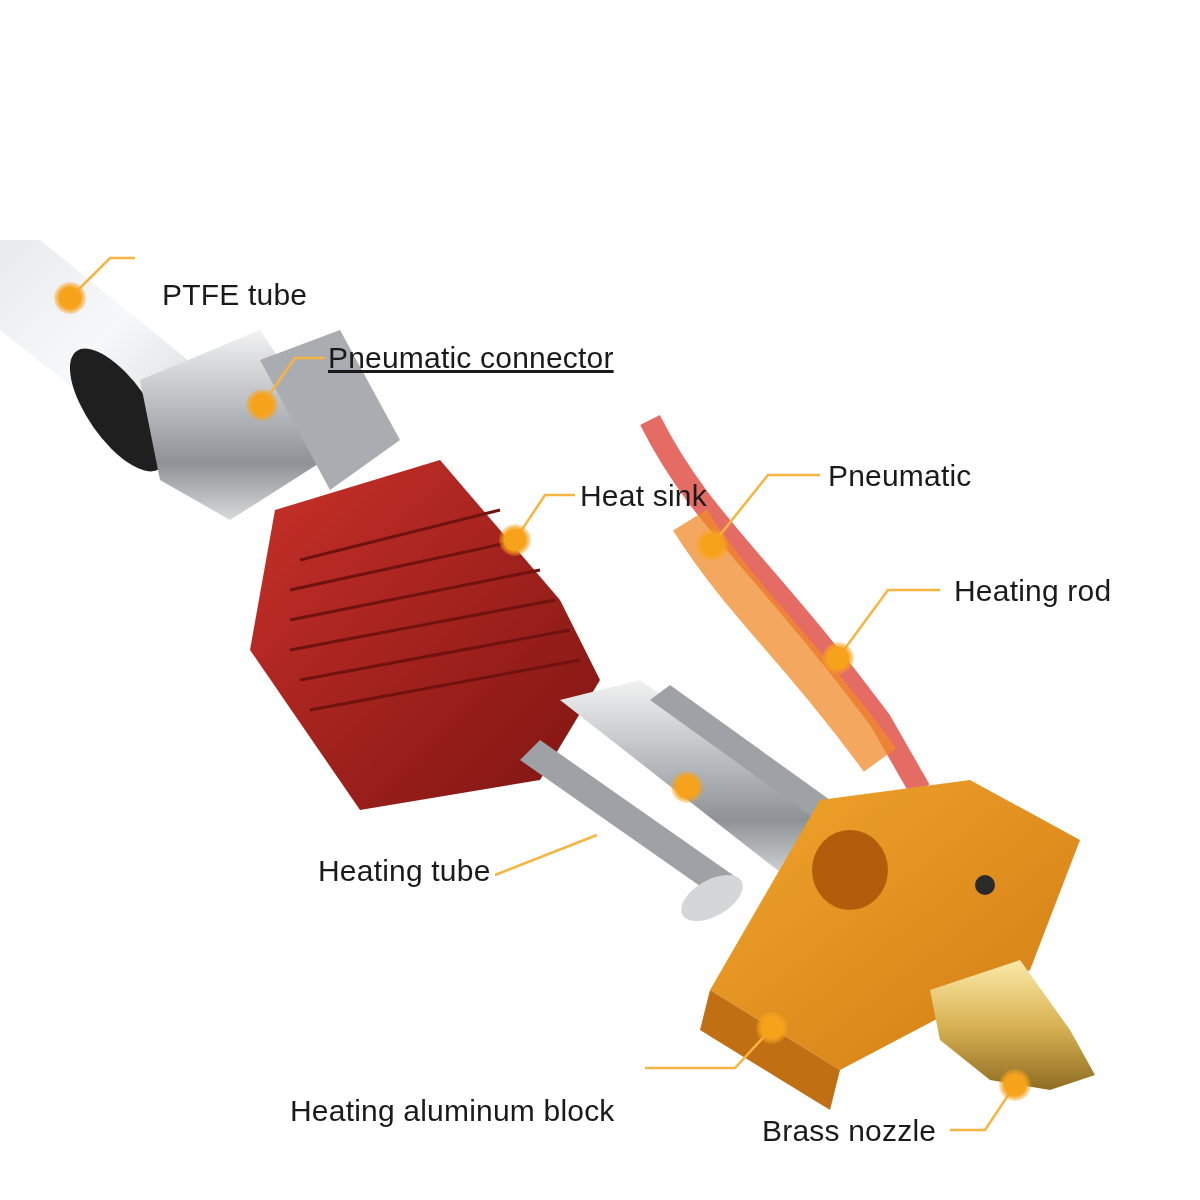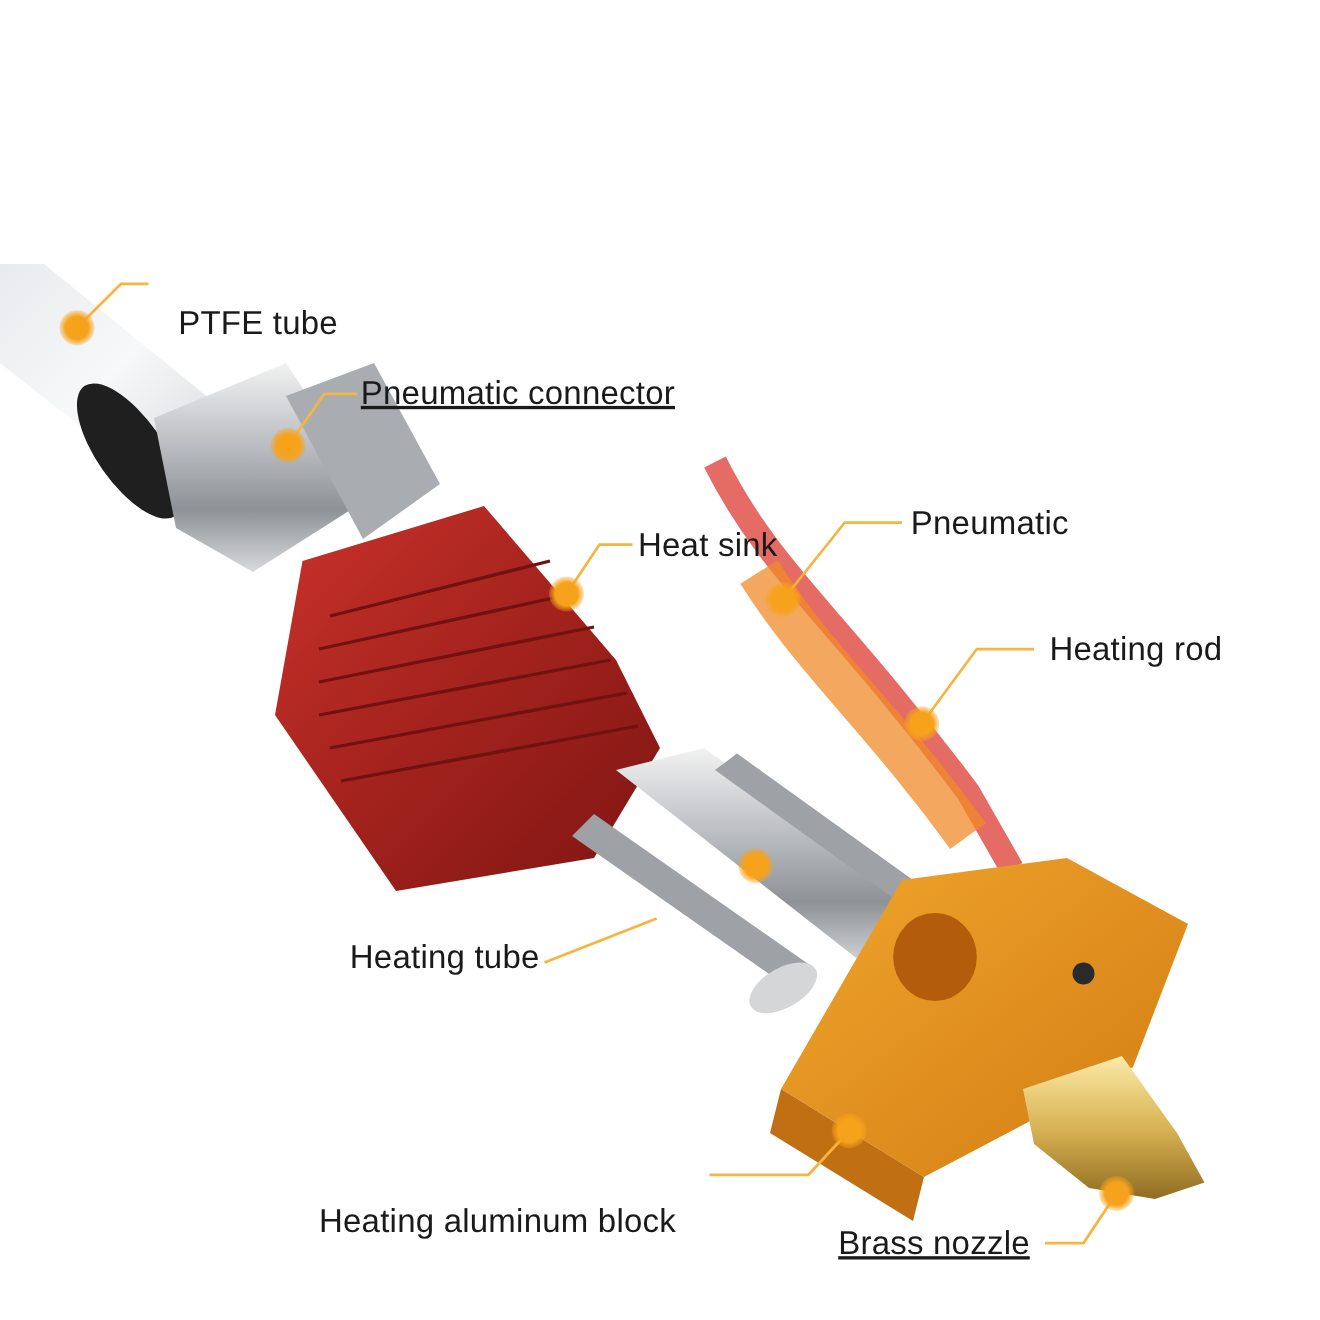--- a/index.html
+++ b/index.html
@@ -112,13 +112,13 @@
   </g>
 </svg>
 
 <div class="label" style="left:162px; top:238px;margin-top:40px;">PTFE tube</div>
 <div class="label" style="left:328px; top:341px;text-decoration:underline;">Pneumatic connector</div>
 <div class="label" style="left:580px; top:479px;">Heat sink</div>
 <div class="label" style="left:828px; top:459px;">Pneumatic</div>
 <div class="label" style="left:954px; top:574px;">Heating rod</div>
 <div class="label" style="left:318px; top:854px;">Heating tube</div>
 <div class="label" style="left:290px; top:1052px;margin-top:42px;">Heating aluminum block</div>
-<div class="label" style="left:762px; top:1114px;text-decoration:underline;">Brass nozzle</div>
+<div class="label" style="left:762px; top:1114px;">Brass nozzle</div>
 
 </body></html>

